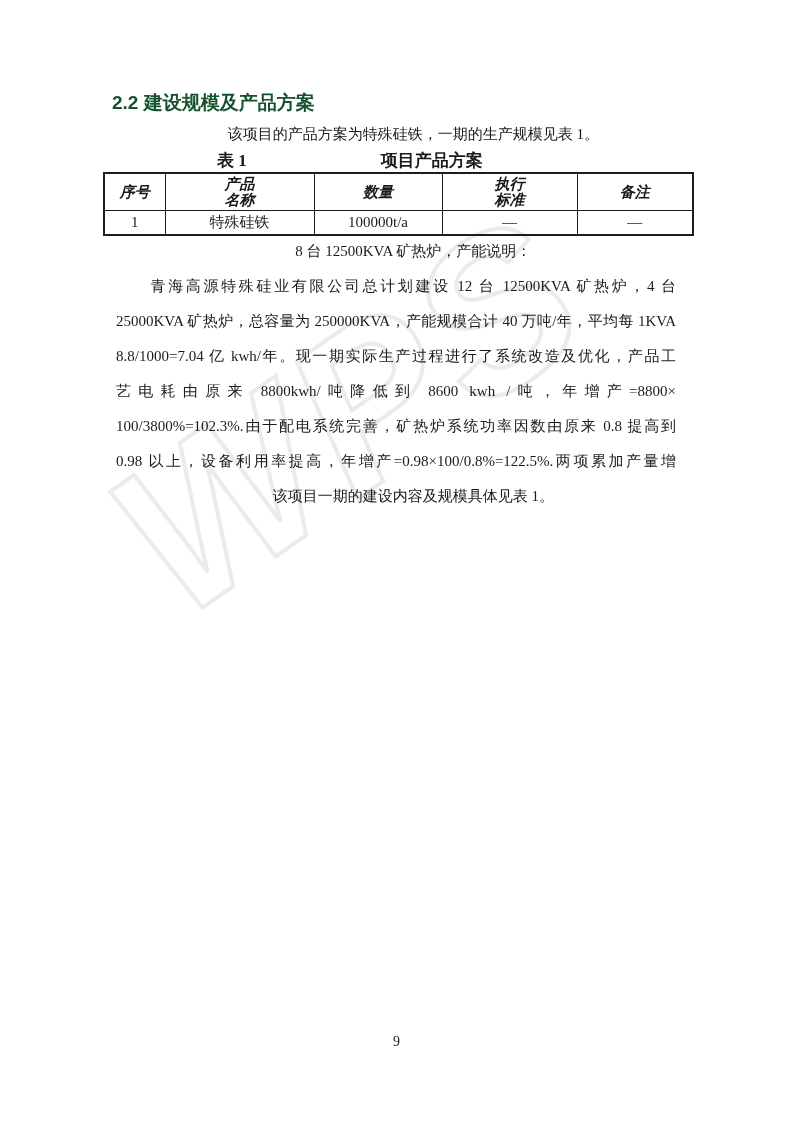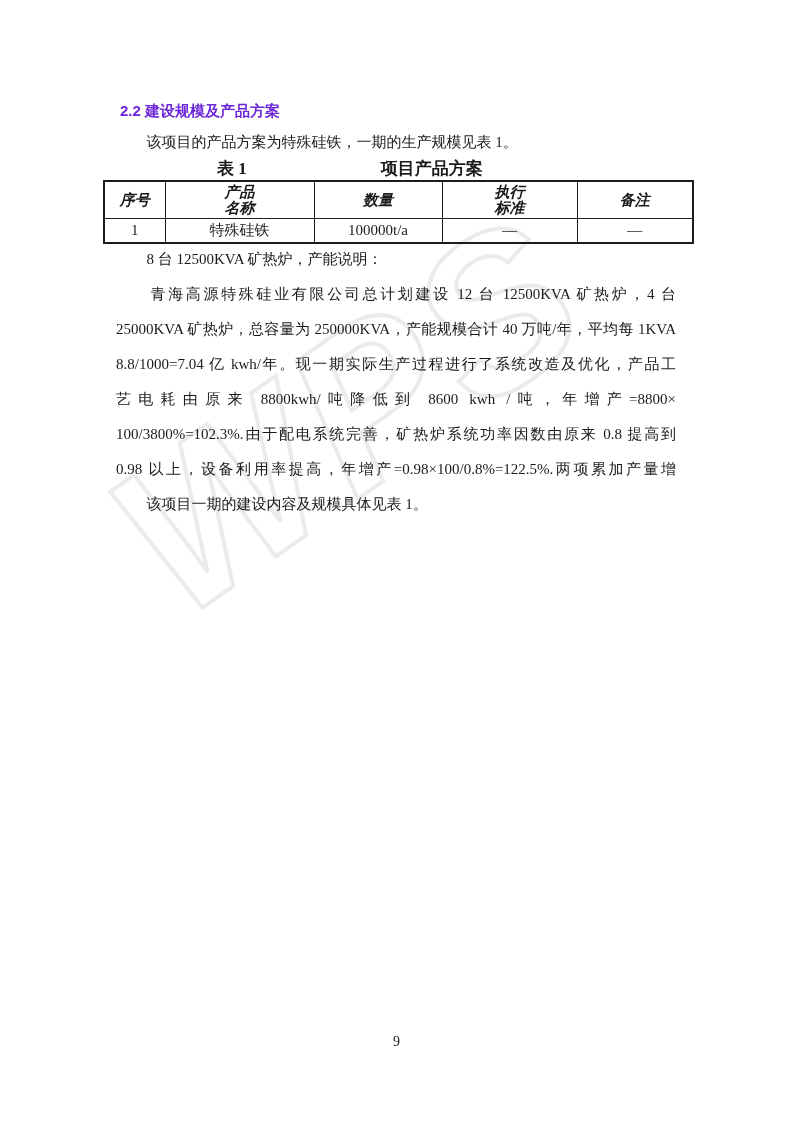--- a/index.html
+++ b/index.html
@@ -28,35 +28,35 @@
     z-index:1;
     user-select:none;
     pointer-events:none;
   }
   .content {
     position:relative;
     z-index:2;
     padding:90px 113px 0 112px;
   }
   .sec-heading {
-    margin:8px;
+    margin:0;
     font-family:"Liberation Sans","DejaVu Sans",sans-serif;
-    font-size:15px;
+    font-size:19px;
     font-weight:bold;
     line-height:26px;
-    color:#6d28d9;
+    color:#14532d;
   }
   .h22 { margin-bottom:3px; }
   .h23 { margin-top:2px; }
   .body-line {
     margin:0;
     font-size:15px;
     line-height:31px;
   }
-  .indent { text-indent:2.3em; }
+  .indent { text-indent:2.3em;text-align:center; }
   .just {
     margin:4px;
     font-size:15px;
     line-height:31px;
     height:31px;
     overflow:hidden;
     text-align:justify;
     text-align-last:justify;
   }
   .caption {

